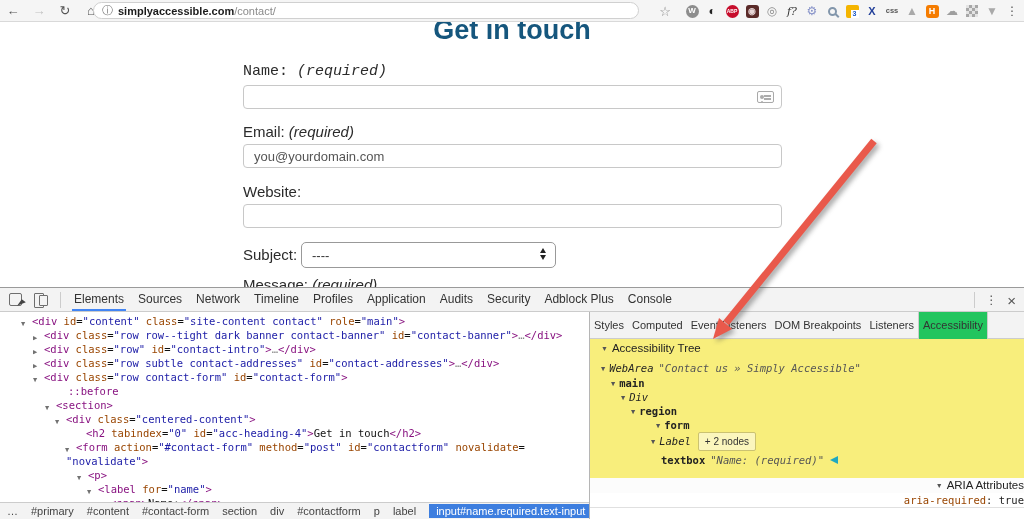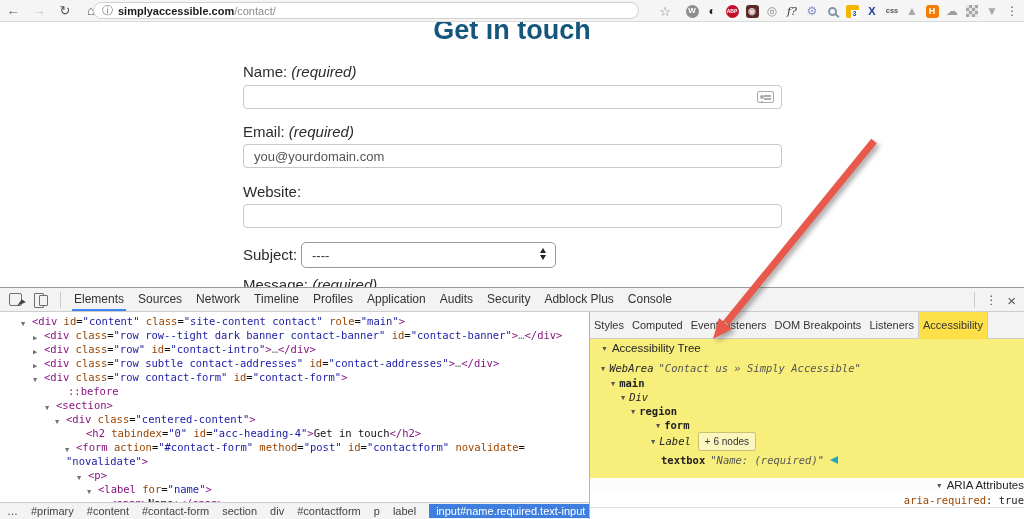--- a/index.html
+++ b/index.html
@@ -111,21 +111,21 @@
           color:#434343;padding-left:7px;}
   .crumb{margin-right:13px;white-space:nowrap;}
   .crumb-sel{background:var(--crumb-blue);color:#fff;padding:1px 7px;white-space:nowrap;}
 
   
   .sidebar{position:absolute;top:24px;left:589px;right:0;bottom:0;background:#fff;
            border-left:1px solid #b5b5b5;text-align:right;}
   .sb-tabs{position:absolute;top:0;left:0;right:0;height:27px;background:#f3f3f3;
            border-bottom:1px solid #ccc;display:flex;align-items:center;font-size:11px;color:#333;}
   .sb-tab{padding:0 4px;line-height:26px;height:27px;white-space:nowrap;}
-  .sb-tab.active{background:#fde047;border-left:1px solid #ccc;border-right:1px solid #ccc;}
+  .sb-tab.active{background:#22c55e;border-left:1px solid #ccc;border-right:1px solid #ccc;}
   .a11y{position:absolute;top:27px;left:0;right:0;height:139px;background:var(--a11y-yellow);
         overflow:hidden;}
   .a11y-title{position:absolute;top:3px;left:11px;font-size:11.5px;color:#222;}
   .tri{display:inline-block;font-size:7px;color:#555;margin-right:4px;vertical-align:1px;}
   .ax-row{position:absolute;height:15px;line-height:15px;font-family:"DejaVu Sans Mono",monospace;
           font-size:10.5px;color:#222;white-space:nowrap;}
   .ax-bold{font-weight:bold;}
   .ax-italic{font-style:italic;}
   .ax-name{font-style:italic;color:#555;margin-left:5px;}
   .ax-badge{display:inline-block;background:#fbf6bd;border:1px solid #cbc271;border-radius:2px;
@@ -212,21 +212,21 @@
           <span class="g" style="color: rgb(169, 169, 169);">▼</span>
         </span>
       </span>
     <span class="menu-dots">⋮</span>
   </div>
 </div>
 
 <div class="page">
   <h1>Get in touch</h1>
 
-  <div class="flabel" style="top:41px;">
+  <div class="flabel" style="top:41px;font-family:Liberation Mono, monospace;">
     <span>Name:</span> <em>(required)</em></div>
   <input class="tinput" style="top: 63px;" readonly="" value="">
   <span class="autofill-ic"></span>
 
   <div class="flabel" style="top:101px;">
     <span>Email:</span> <em>(required)</em></div>
   <input class="tinput" style="top: 122px;" readonly="" value="you@yourdomain.com">
 
   <div class="flabel" style="top:161px;">
     <span>Website:</span></div>
@@ -310,21 +310,21 @@
         <span class="sb-tab active">Accessibility</span>
       </div>
     <div class="a11y">
       <div class="a11y-title"><span class="tri">▼</span><span>Accessibility Tree</span></div>
       <div id="ax-nodes">
           <div class="ax-row" style="left: 11px; top: 22px;"><span class="tri">▼</span><span class="ax-italic">WebArea</span><span class="ax-name">"Contact us » Simply Accessible"</span></div>
           <div class="ax-row" style="left: 21px; top: 37px;"><span class="tri">▼</span><span class="ax-bold">main</span></div>
           <div class="ax-row" style="left: 31px; top: 51px;"><span class="tri">▼</span><span class="ax-italic">Div</span></div>
           <div class="ax-row" style="left: 41px; top: 65px;"><span class="tri">▼</span><span class="ax-bold">region</span></div>
           <div class="ax-row" style="left: 66px; top: 79px;"><span class="tri">▼</span><span class="ax-bold">form</span></div>
-          <div class="ax-row" style="left: 61px; top: 93px;"><span class="tri">▼</span><span class="ax-italic">Label</span><span class="ax-badge">+ 6 nodes</span></div>
+          <div class="ax-row" style="left: 61px; top: 93px;"><span class="tri">▼</span><span class="ax-italic">Label</span><span class="ax-badge">+ 2 nodes</span></div>
           <div class="ax-row" style="left: 71px; top: 114px;"><span class="ax-bold">textbox</span><span class="ax-name">"Name: (required)"</span><span class="ax-arrow"></span></div>
         </div>
     </div>
     <div class="aria">
       <div class="aria-head"><span class="tri">▼</span><span>ARIA Attributes</span></div>
       <div id="aria-rows">
           <div class="aria-row"><span class="an">aria-required</span><span class="av">: </span><span class="av">true</span></div>
         </div>
     </div>
   </div>

